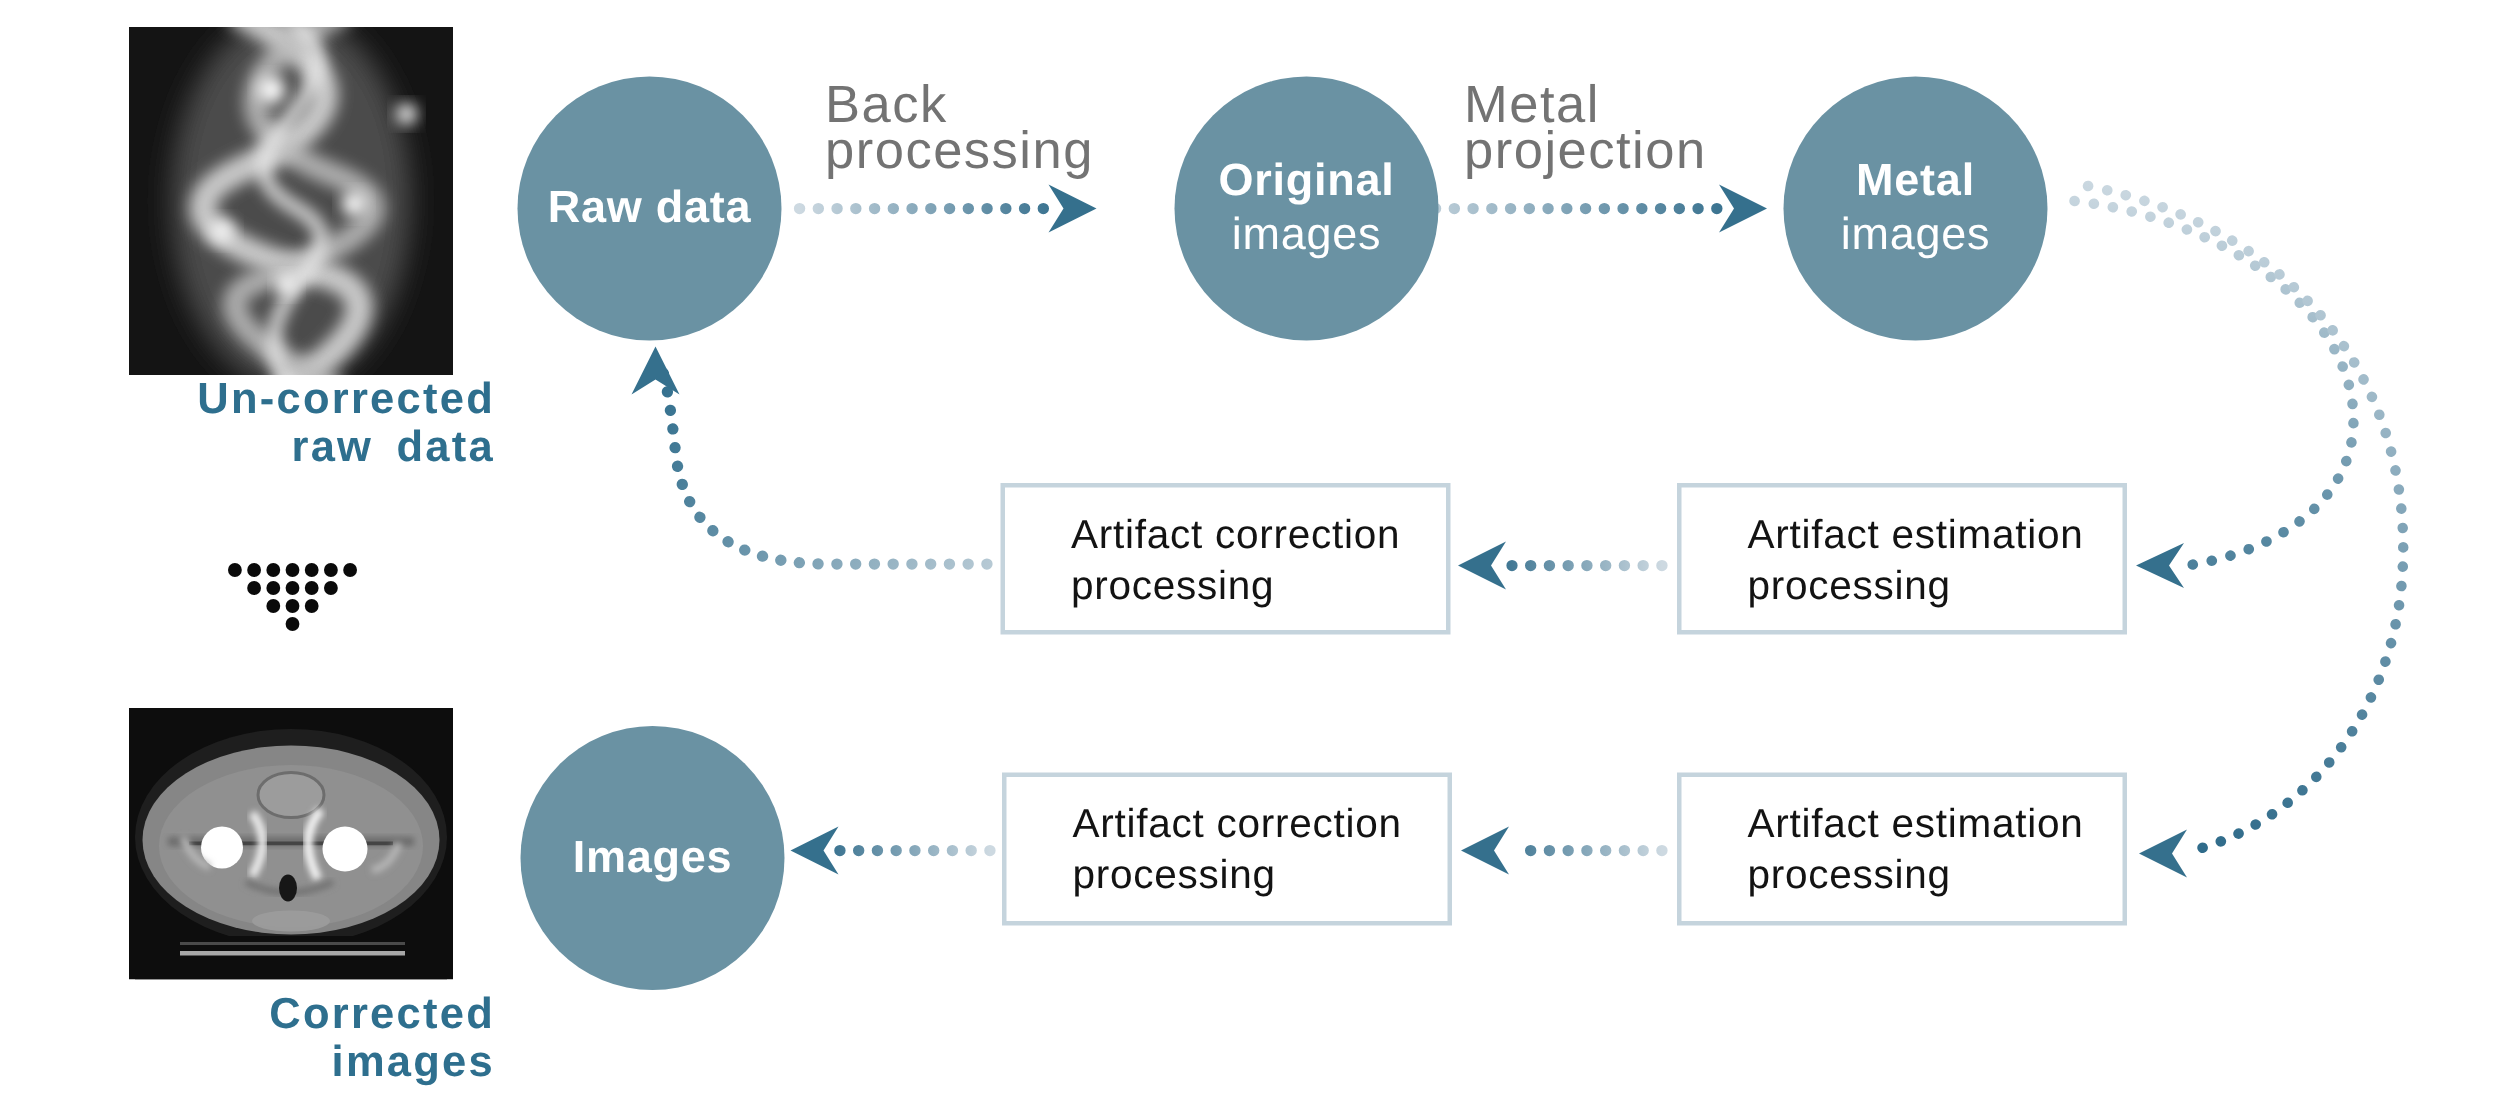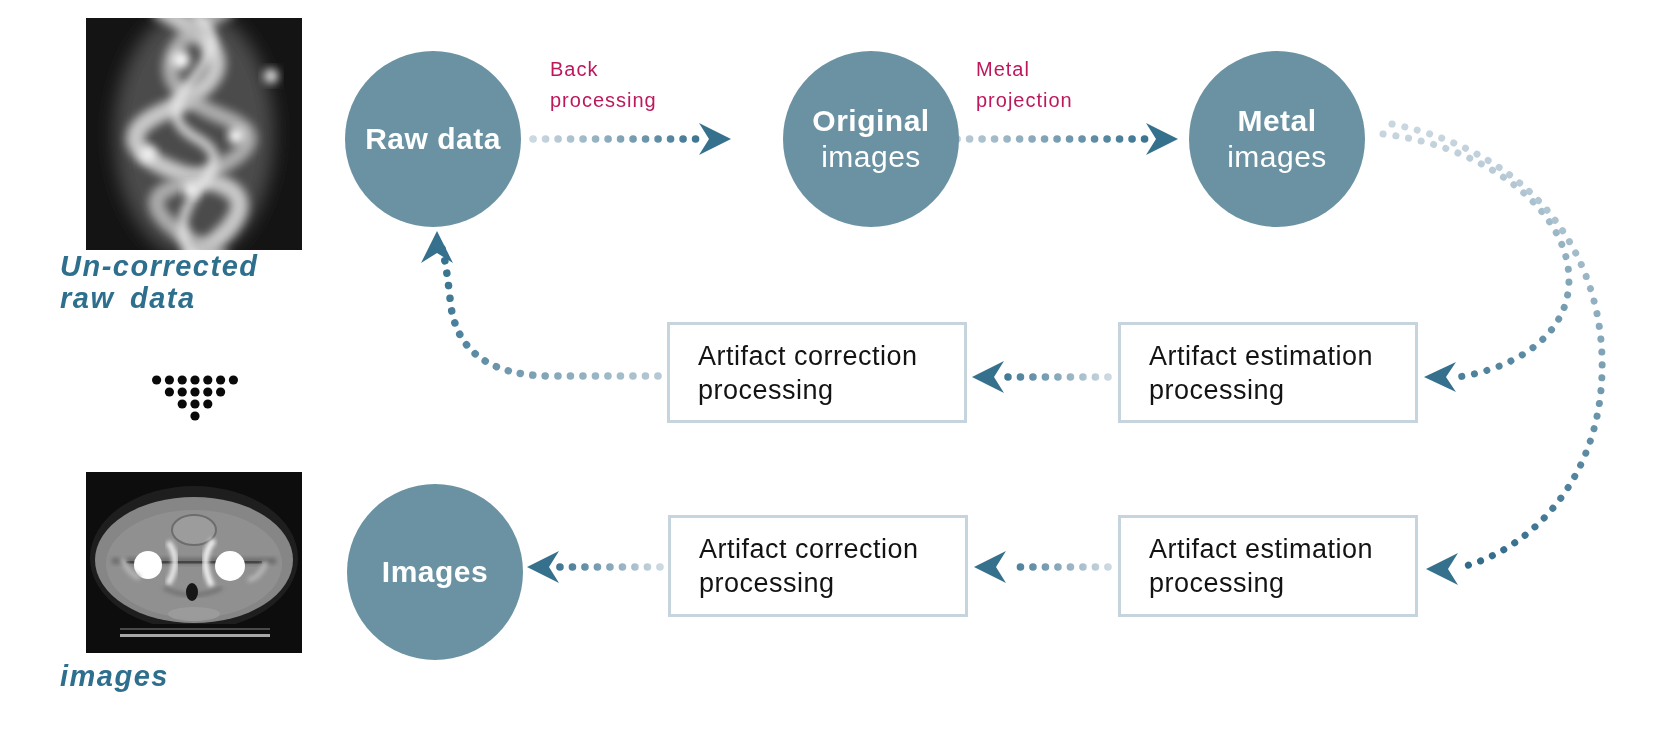--- a/index.html
+++ b/index.html
@@ -1,30 +1,30 @@
 <!DOCTYPE html>
 <html><head>
 <meta charset="utf-8">
 <style>
   html,body{margin:0;padding:0;background:#fff;}
   .canvas{position:relative;width:1680px;height:743px;background:#ffffff;overflow:hidden;
           font-family:"Liberation Sans", sans-serif;}
   .overlay{position:absolute;left:0;top:0;width:1680px;height:743px;}
   .imgbox{position:absolute;display:block;}
-  .teal-label{position:absolute;width:270px;text-align:left;color:#2e6f8e;font-weight:bold;
-              font-size:29px;line-height:32px;letter-spacing:1.5px;word-spacing:6px;font-style:italic;}
+  .teal-label{position:absolute;width:270px;text-align:right;color:#2e6f8e;font-weight:bold;
+              font-size:29px;line-height:32px;letter-spacing:1.5px;word-spacing:6px;}
   .circle{position:absolute;width:176px;height:176px;border-radius:50%;background:#6a92a3;
           display:flex;flex-direction:column;align-items:center;justify-content:center;
           color:#ffffff;font-size:30px;line-height:36px;letter-spacing:0.5px;}
   .circle .c1{font-weight:bold;}
   .circle .c2{font-weight:normal;}
   .pbox{position:absolute;background:#ffffff;border:3px solid #c5d4dd;box-sizing:border-box;
-        display:flex;flex-direction:column;justify-content:center;padding-left:28px;
+        display:flex;flex-direction:column;justify-content:center;padding-left:44px;
         color:#131313;font-size:27px;line-height:34px;letter-spacing:0.5px;}
-  .edge-label{position:absolute;color:#be185d;font-size:20px;line-height:31px;letter-spacing:1px;}
+  .edge-label{position:absolute;color:#737373;font-size:35px;line-height:31px;letter-spacing:1px;}
   .dots{fill:none;stroke-width:7.5;stroke-linecap:round;stroke-dasharray:0.1 12.4;}
   .dots-fine{fill:none;stroke-width:7;stroke-linecap:round;stroke-dasharray:0.1 12.8;}
 </style>
 </head>
 <body>
 
 <div class="canvas">
 
   <svg class="overlay" viewBox="0 0 1680 743" xmlns="http://www.w3.org/2000/svg">
     <defs>
@@ -155,20 +155,21 @@
     <path d="M 180 90 q -6 16 -18 18" stroke="#b5b5b5" stroke-width="5" fill="none" filter="url(#cb)"></path>
     <path d="M 78 116 q 28 14 58 0" stroke="#6f6f6f" stroke-width="4" fill="none" filter="url(#cb)"></path>
     <ellipse cx="106" cy="120" rx="6" ry="9" fill="#171717"></ellipse>
     <ellipse cx="108" cy="142" rx="26" ry="7" fill="#9e9e9e" opacity="0.85"></ellipse>
     <rect x="4" y="152" width="208" height="29" fill="#0d0d0d"></rect>
     <rect x="34" y="162" width="150" height="3" fill="#b8b8b8" opacity="0.9"></rect>
     <rect x="34" y="156" width="150" height="2" fill="#5a5a5a" opacity="0.8"></rect>
   </svg>
 
   <div class="teal-label" style="left:60px;top:660px">
+    <div>Corrected</div>
     <div>images</div>
   </div>
 
   <div class="circle" style="left:345px;top:51px">
     <div class="c1">Raw data</div>
     <div class="c2"></div>
   </div>
   <div class="circle" style="left:783px;top:51px">
     <div class="c1">Original</div>
     <div class="c2">images</div>

